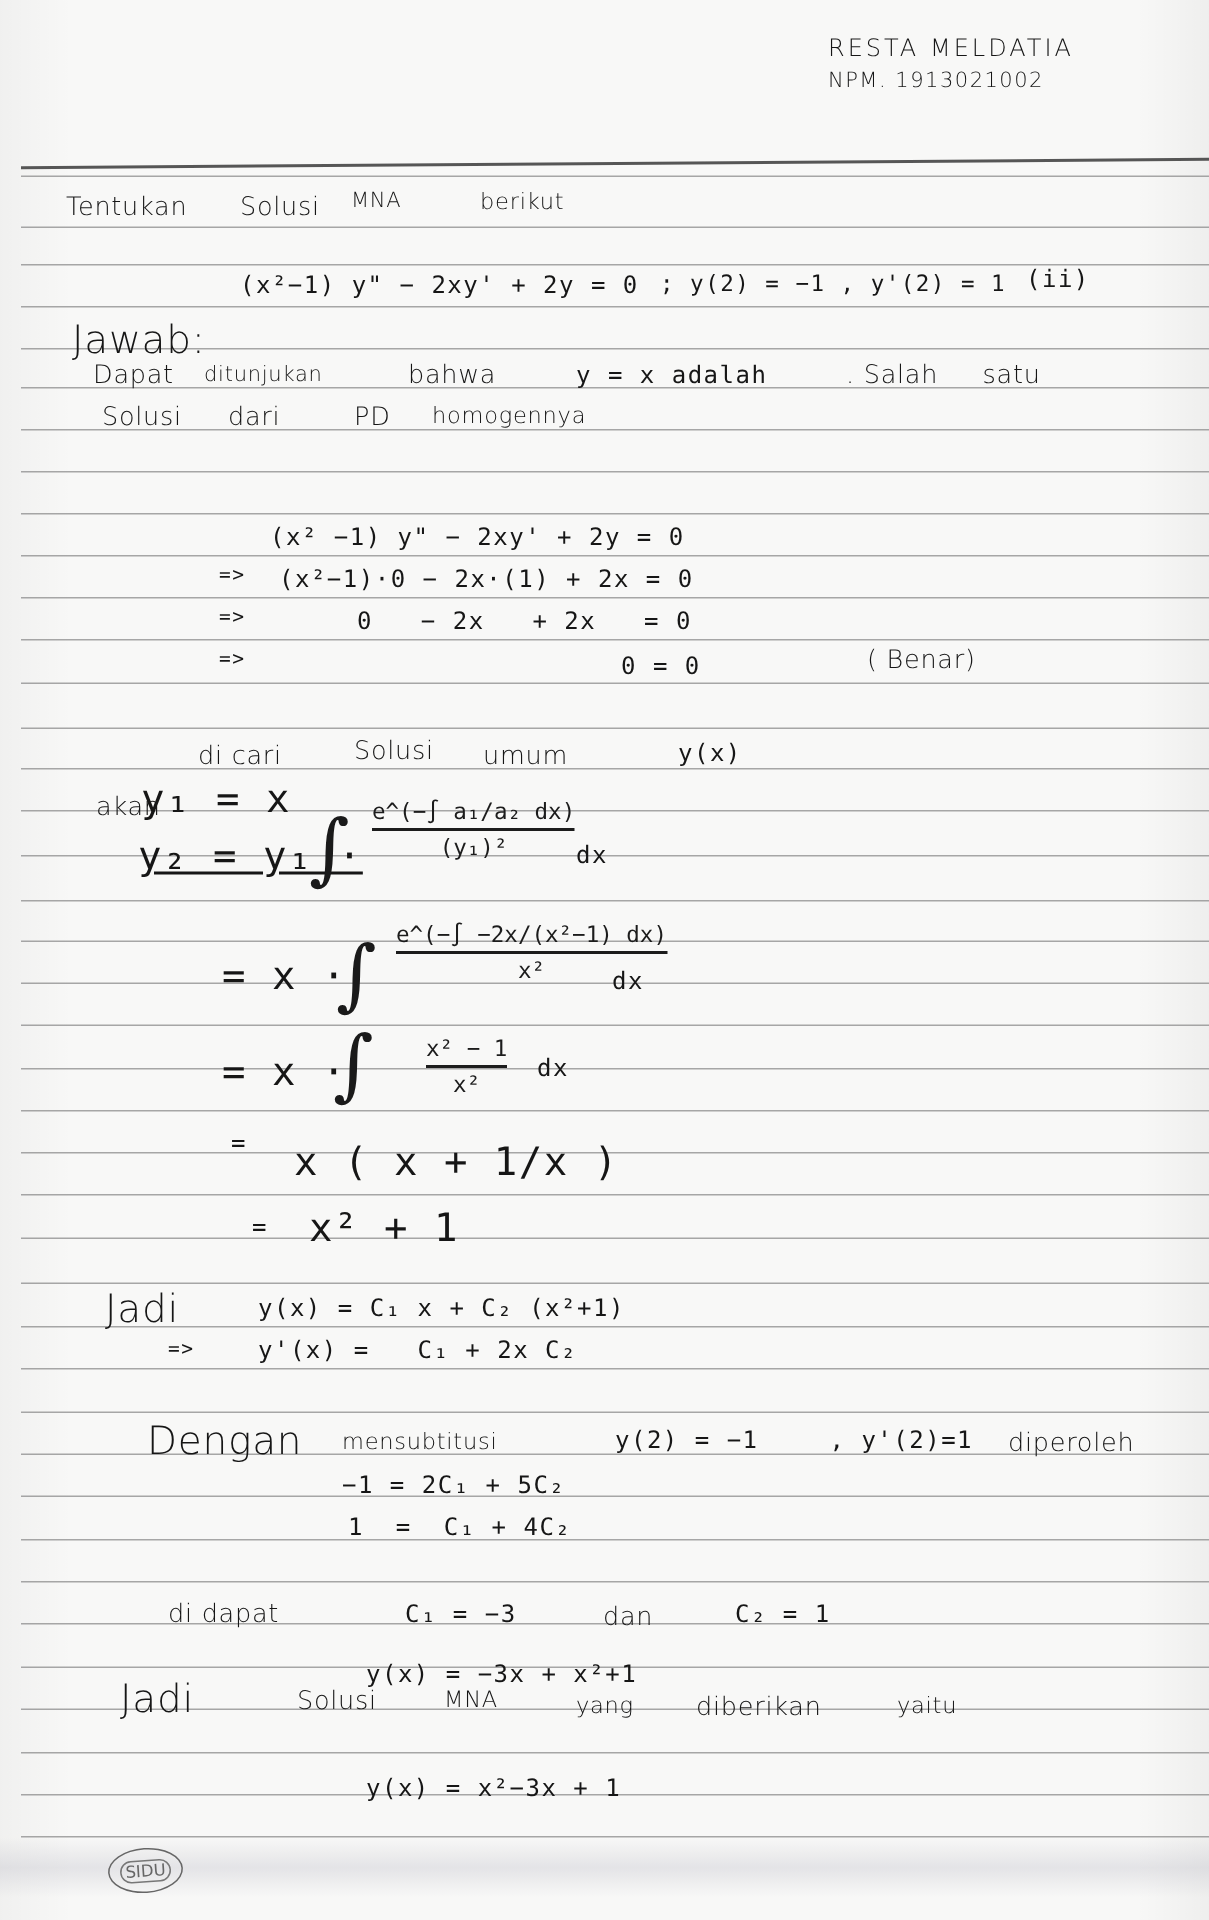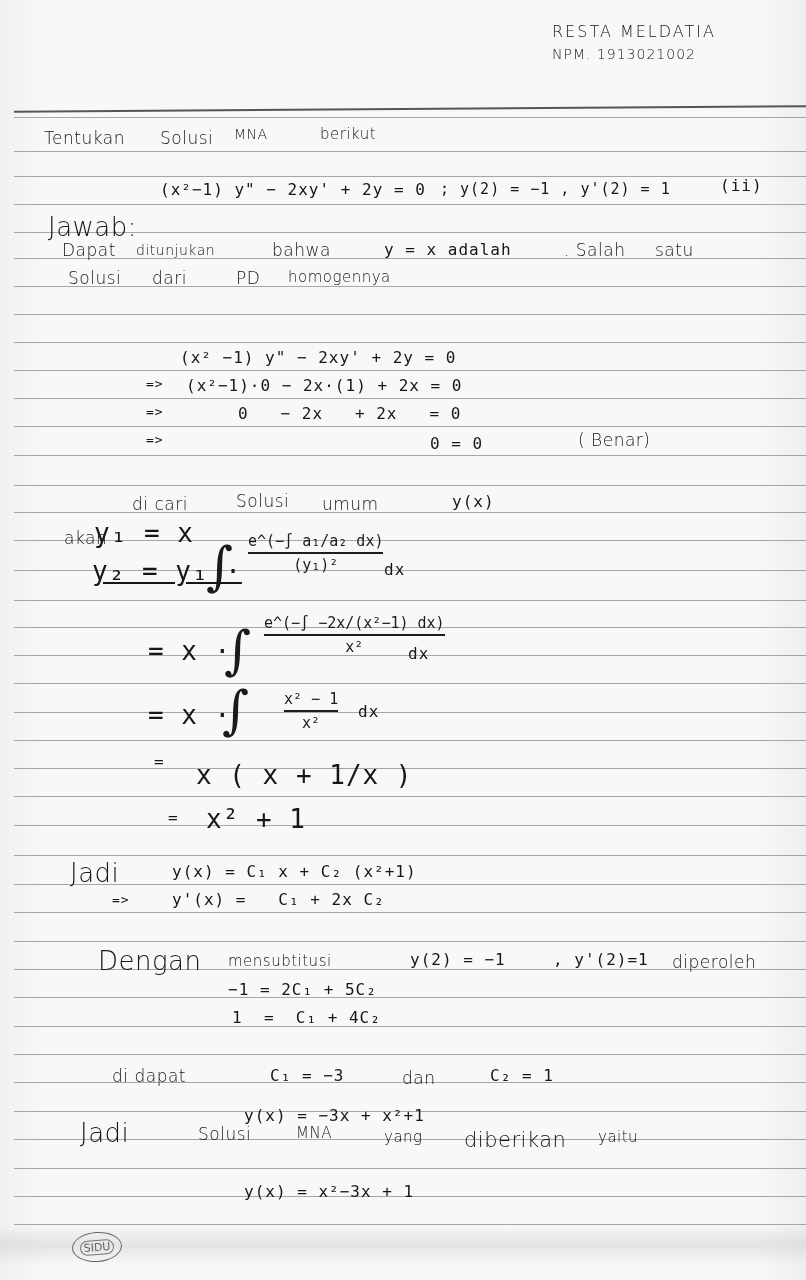--- a/index.html
+++ b/index.html
@@ -89,42 +89,42 @@
 <div class="t" style="left:552px; top:22px; font-size:16px; letter-spacing:2px;">RESTA MELDATIA</div>
 <div class="t" style="left:552px; top:46px; font-size:14px; letter-spacing:1px;">NPM. 1913021002</div>
 
 <div class="t" style="left:44px; top:128px;">Tentukan</div>
 <div class="t" style="left:160px; top:128px;">Solusi</div>
 <div class="t" style="left:234px; top:126px; font-size:14px;">MNA</div>
 <div class="t" style="left:320px; top:125px; font-size:15px;">berikut</div>
 
 <div class="t math" style="left:160px; top:180px;">(x²−1) y" − 2xy' + 2y = 0</div>
 <div class="t math" style="left:440px; top:180px; font-size:15px;">; y(2) = −1 , y'(2) = 1</div>
-<div class="t math" style="left:720px; top:176px;">(ii)</div>
+<div class="t math" style="left:684px; top:176px;">(ii)</div>
 
 <div class="t big" style="left:48px; top:212px;">Jawab:</div>
 <div class="t" style="left:62px; top:240px;">Dapat</div>
 <div class="t" style="left:136px; top:242px; font-size:14px;">ditunjukan</div>
 <div class="t" style="left:272px; top:240px;">bahwa</div>
 <div class="t math" style="left:384px; top:240px;">y = x adalah</div>
 <div class="t" style="left:564px; top:240px;">. Salah</div>
 <div class="t" style="left:655px; top:240px;">satu</div>
 
 <div class="t" style="left:68px; top:268px;">Solusi</div>
 <div class="t" style="left:152px; top:268px;">dari</div>
 <div class="t" style="left:236px; top:268px;">PD</div>
 <div class="t" style="left:288px; top:268px; font-size:15px;">homogennya</div>
 
 <div class="t math" style="left:180px; top:348px;">(x² −1) y" − 2xy' + 2y = 0</div>
 <div class="t math" style="left:146px; top:376px; font-size:13px;">=&gt;</div>
 <div class="t math" style="left:186px; top:376px;">(x²−1)·0 − 2x·(1) + 2x = 0</div>
 <div class="t math" style="left:146px; top:404px; font-size:13px;">=&gt;</div>
 <div class="t math" style="left:238px; top:404px; white-space:pre;">0   − 2x   + 2x   = 0</div>
 <div class="t math" style="left:146px; top:432px; font-size:13px;">=&gt;</div>
-<div class="t math" style="left:430px; top:434px;">0 = 0</div>
+<div class="t math" style="left:414px; top:434px;">0 = 0</div>
 <div class="t" style="left:578px; top:430px;">( Benar)</div>
 
 <div class="t" style="left:64px; top:504px;margin-top:24px;">akan</div>
 <div class="t" style="left:132px; top:494px;">di cari</div>
 <div class="t" style="left:236px; top:491px;">Solusi</div>
 <div class="t" style="left:322px; top:494px;">umum</div>
 <div class="t math" style="left:452px; top:492px;">y(x)</div>
 
 <div class="t math big" style="left:94px; top:518px;">y₁ = x</div>
 
@@ -176,21 +176,21 @@
 
 <div class="t" style="left:112px; top:1066px;">di dapat</div>
 <div class="t math" style="left:270px; top:1066px;">C₁ = −3</div>
 <div class="t" style="left:402px; top:1068px;">dan</div>
 <div class="t math" style="left:490px; top:1066px;">C₂ = 1</div>
 
 <div class="t big" style="left:80px; top:1118px;">Jadi</div>
 <div class="t" style="left:198px; top:1124px;">Solusi</div>
 <div class="t" style="left:296px; top:1124px; font-size:15px;">MNA</div>
 <div class="t" style="left:384px; top:1128px; font-size:15px;">yang</div>
-<div class="t" style="left:464px; top:1128px; font-size:21px;">diberikan</div>
+<div class="t" style="left:464px; top:1128px; font-size:17px;">diberikan</div>
 <div class="t" style="left:598px; top:1128px; font-size:15px;">yaitu</div>
 <div class="t math" style="left:244px; top:1106px;">y(x) = −3x + x²+1</div>
 <div class="t math" style="left:244px; top:1182px;">y(x) = x²−3x + 1</div>
 
 <div class="shade"></div>
 <div class="stamp">
   <span>SIDU</span>
 </div>
 
 </body></html>

